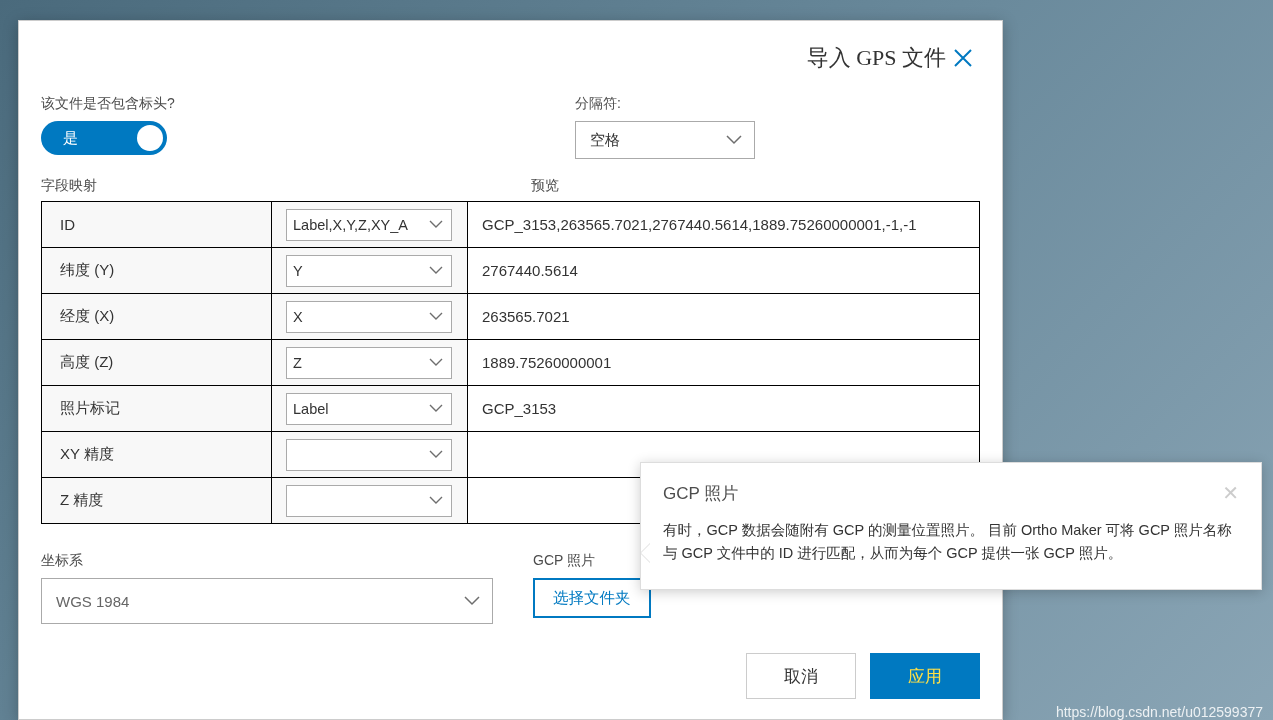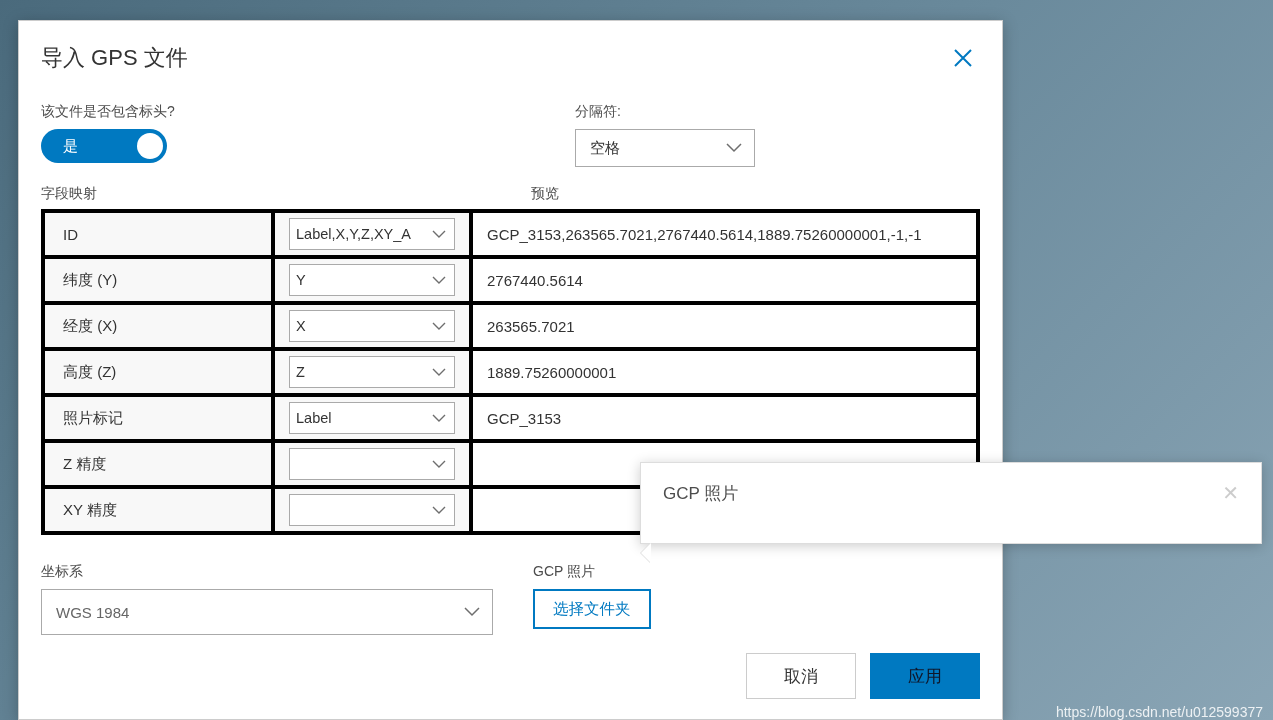--- a/index.html
+++ b/index.html
@@ -18,22 +18,23 @@
   .dialog {
     position: absolute;
     left: 18px; top: 20px;
     width: 985px; height: 700px;
     background: #fff;
     border: 1px solid #ccc;
     box-shadow: 0 3px 14px rgba(0,0,0,.25);
     padding: 22px 22px 0 22px;
   }
   .dlg-head {
-    display: flex; justify-content: space-between; align-items: center;
-    margin-bottom: 30px;
+    display: flex; justify-content: flex-end; align-items: center;
+    margin-bottom: 22px;
+    font-family: Liberation Serif, serif;
   }
   .dlg-title { font-size: 22px; font-weight: 400; color: #333; }
   .dlg-close { color: #0079c1; font-size: 24px; cursor: pointer; padding: 2px 6px; }
   .row1 { display: flex; gap: 44px; }
   .row1 .col-a { width: 490px; }
   .row1 .col-b { flex: 1; }
   .lbl { font-size: 14px; color: #4c4c4c; margin-bottom: 8px; display: block;}
   .toggle {
     width: 126px; height: 34px; border-radius: 17px;
     background: #0079c1; position: relative; cursor: pointer;
@@ -51,21 +52,21 @@
   }
   .select .chev { color: #6e6e6e; }
   .sel-delim { width: 180px; }
   .section-labels { display: flex; margin-top: 18px; margin-bottom: 6px;}
   .section-labels .a { width: 490px; font-size: 14px; color: #4c4c4c;}
   .section-labels .b { font-size: 14px; color: #4c4c4c;}
   table.map-table {
     width: 100%; border-collapse: collapse;
   }
   table.map-table td {
-    border: 4px solid #000000; height: 46px; vertical-align: middle;
+    border: 1px solid #000000; height: 46px; vertical-align: middle;
     font-size: 15px; color: #333;
   }
   td.c-label { width: 230px; background: #f8f8f8; padding-left: 18px; color: #4c4c4c;}
   td.c-sel   { width: 196px; background: #f8f8f8; padding: 0 14px;}
   td.c-prev  { padding-left: 14px; }
   td.c-sel .mini-sel {
     border: 1px solid #aaa; height: 32px; width: 166px;
     display: flex; align-items: center; justify-content: space-between;
     padding: 0 8px 0 6px; font-size: 14.5px; color: #333; cursor: pointer;
     background: #fff;
@@ -79,21 +80,21 @@
     height: 40px; padding: 0 18px; font-size: 15.5px; cursor: pointer;
   }
   .footer {
     position: absolute; right: 22px; bottom: 20px;
     display: flex; gap: 14px;
   }
   .btn {
     height: 46px; min-width: 110px; font-size: 17px; cursor: pointer;
     border: 1px solid #ccc; background:#fff; color:#333;
   }
-  .btn.primary { background:#0079c1; color:#0f172a; border-color:#0079c1; }
+  .btn.primary { background:#0079c1; color:#fde047; border-color:#0079c1; }
   .tooltip {
     position: absolute;
     left: 640px; top: 462px;
     width: 622px;
     background: #fff; border: 1px solid #ddd;
     box-shadow: 0 2px 12px rgba(0,0,0,.2);
     padding: 18px 22px 24px 22px;
   }
   .tooltip::before{
     content:""; position:absolute; left:-10px; top:80px;
@@ -217,35 +218,35 @@
               <span class="chev">
                 <svg width="14" height="9" viewBox="0 0 14 9">
                   <path d="M1 1 L7 7 L13 1" stroke="#6e6e6e" stroke-width="1.4" fill="none"></path>
                 </svg>
               </span>
             </div>
           </td>
           <td class="c-prev">GCP_3153</td>
         </tr>
         <tr>
+          <td class="c-label">XY 精度</td>
+          <td class="c-sel">
+            <div class="mini-sel">
+              <span></span>
+              <span class="chev">
+                <svg width="14" height="9" viewBox="0 0 14 9">
+                  <path d="M1 1 L7 7 L13 1" stroke="#6e6e6e" stroke-width="1.4" fill="none"></path>
+                </svg>
+              </span>
+            </div>
+          </td>
+          <td class="c-prev"></td>
+        </tr>
+        <tr>
           <td class="c-label">Z 精度</td>
-          <td class="c-sel">
-            <div class="mini-sel">
-              <span></span>
-              <span class="chev">
-                <svg width="14" height="9" viewBox="0 0 14 9">
-                  <path d="M1 1 L7 7 L13 1" stroke="#6e6e6e" stroke-width="1.4" fill="none"></path>
-                </svg>
-              </span>
-            </div>
-          </td>
-          <td class="c-prev"></td>
-        </tr>
-        <tr>
-          <td class="c-label">XY 精度</td>
           <td class="c-sel">
             <div class="mini-sel">
               <span></span>
               <span class="chev">
                 <svg width="14" height="9" viewBox="0 0 14 9">
                   <path d="M1 1 L7 7 L13 1" stroke="#6e6e6e" stroke-width="1.4" fill="none"></path>
                 </svg>
               </span>
             </div>
           </td>
@@ -276,15 +277,16 @@
     <button class="btn">取消</button>
     <button class="btn primary">应用</button>
   </div>
 </div>
 
 <div class="tooltip">
   <div class="tt-head">
     <span class="tt-title">GCP 照片</span>
     <span class="tt-close">✕</span>
   </div>
+  <div class="tt-body">有时，GCP 数据会随附有 GCP 的测量位置照片。 目前 Ortho Maker 可将 GCP 照片名称与 GCP 文件中的 ID 进行匹配，从而为每个 GCP 提供一张 GCP 照片。</div>
 </div>
 
 <div class="watermark">https://blog.csdn.net/u012599377</div>
 
 </body></html>

